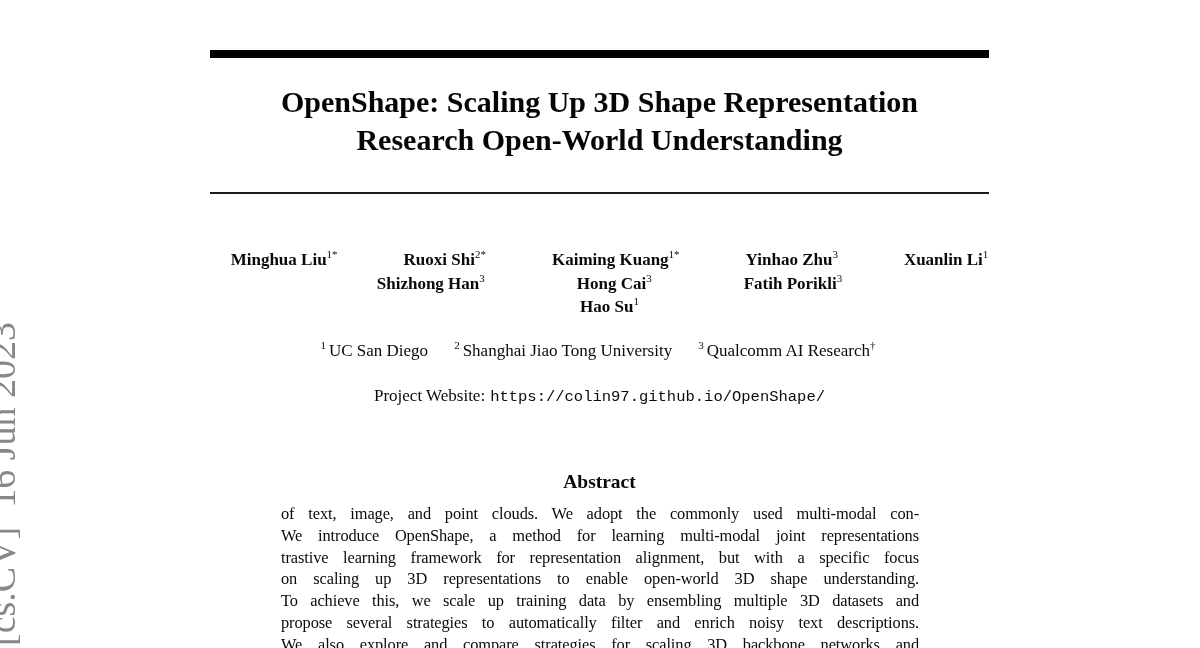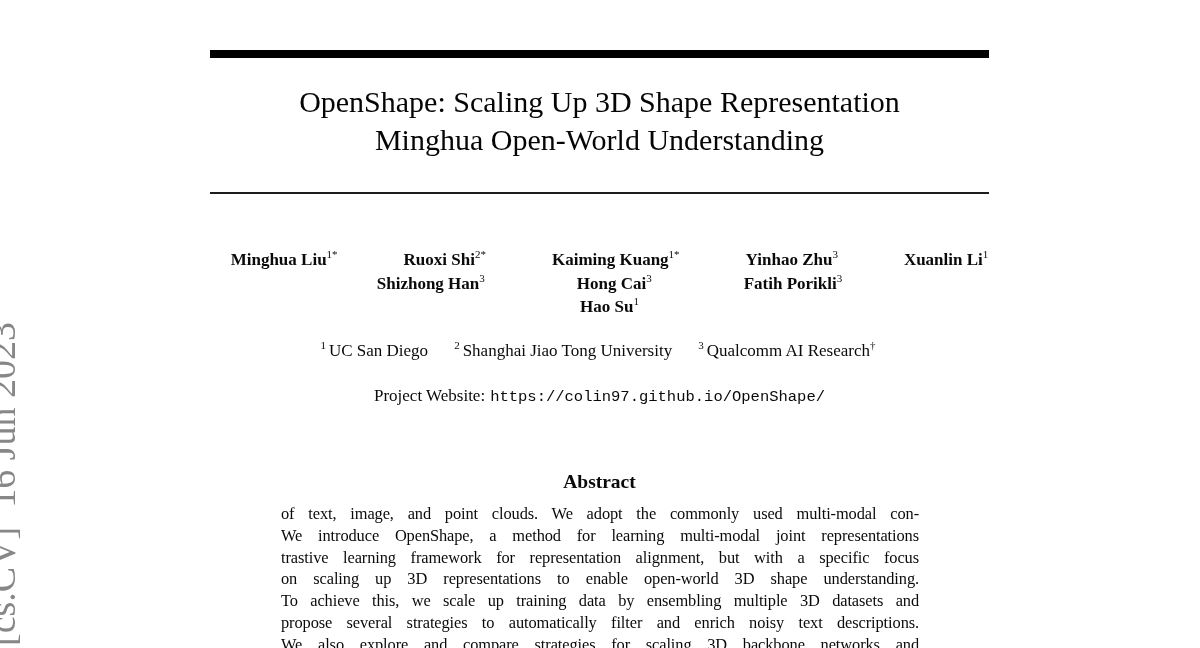--- a/index.html
+++ b/index.html
@@ -43,21 +43,21 @@
 
   .title {
     position: absolute;
     left: 210px;
     top: 83px;
     width: 779px;
     margin: 0;
     text-align: center;
     font-size: 30px;
     line-height: 38px;
-    font-weight: normal;
+    font-weight: bold;
     color: #050505;
   }
 
   .rule {
     position: absolute;
     left: 210px;
     top: 192px;
     width: 779px;
     height: 2px;
     background: #1c1c1c;
@@ -146,21 +146,21 @@
 <body>
 
 <div class="page">
 
   <div class="stamp">[cs.CV]  16 Jun 2023</div>
 
   <div class="bar"></div>
 
   <h1 class="title">
     <span>OpenShape: Scaling Up 3D Shape Representation</span><br>
-    <span>Minghua Open-World Understanding</span>
+    <span>Research Open-World Understanding</span>
   </h1>
 
   <div class="rule"></div>
 
   <div class="authors">
     <div class="arow arow-1">
       <span class="author"><b>Minghua Liu</b><sup class="asup">1*</sup></span>
       <span class="author"><b>Ruoxi Shi</b><sup class="asup">2*</sup></span>
       <span class="author"><b>Kaiming Kuang</b><sup class="asup">1*</sup></span>
       <span class="author"><b>Yinhao Zhu</b><sup class="asup">3</sup></span>

